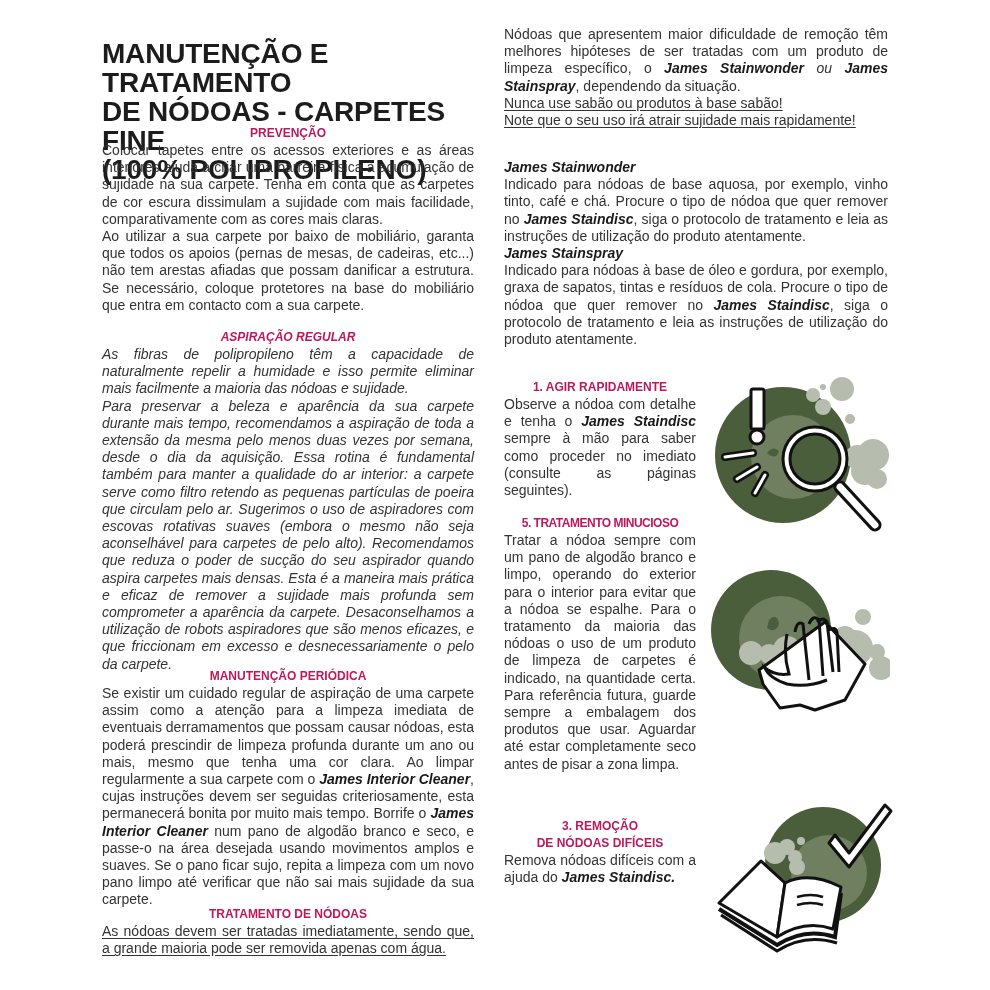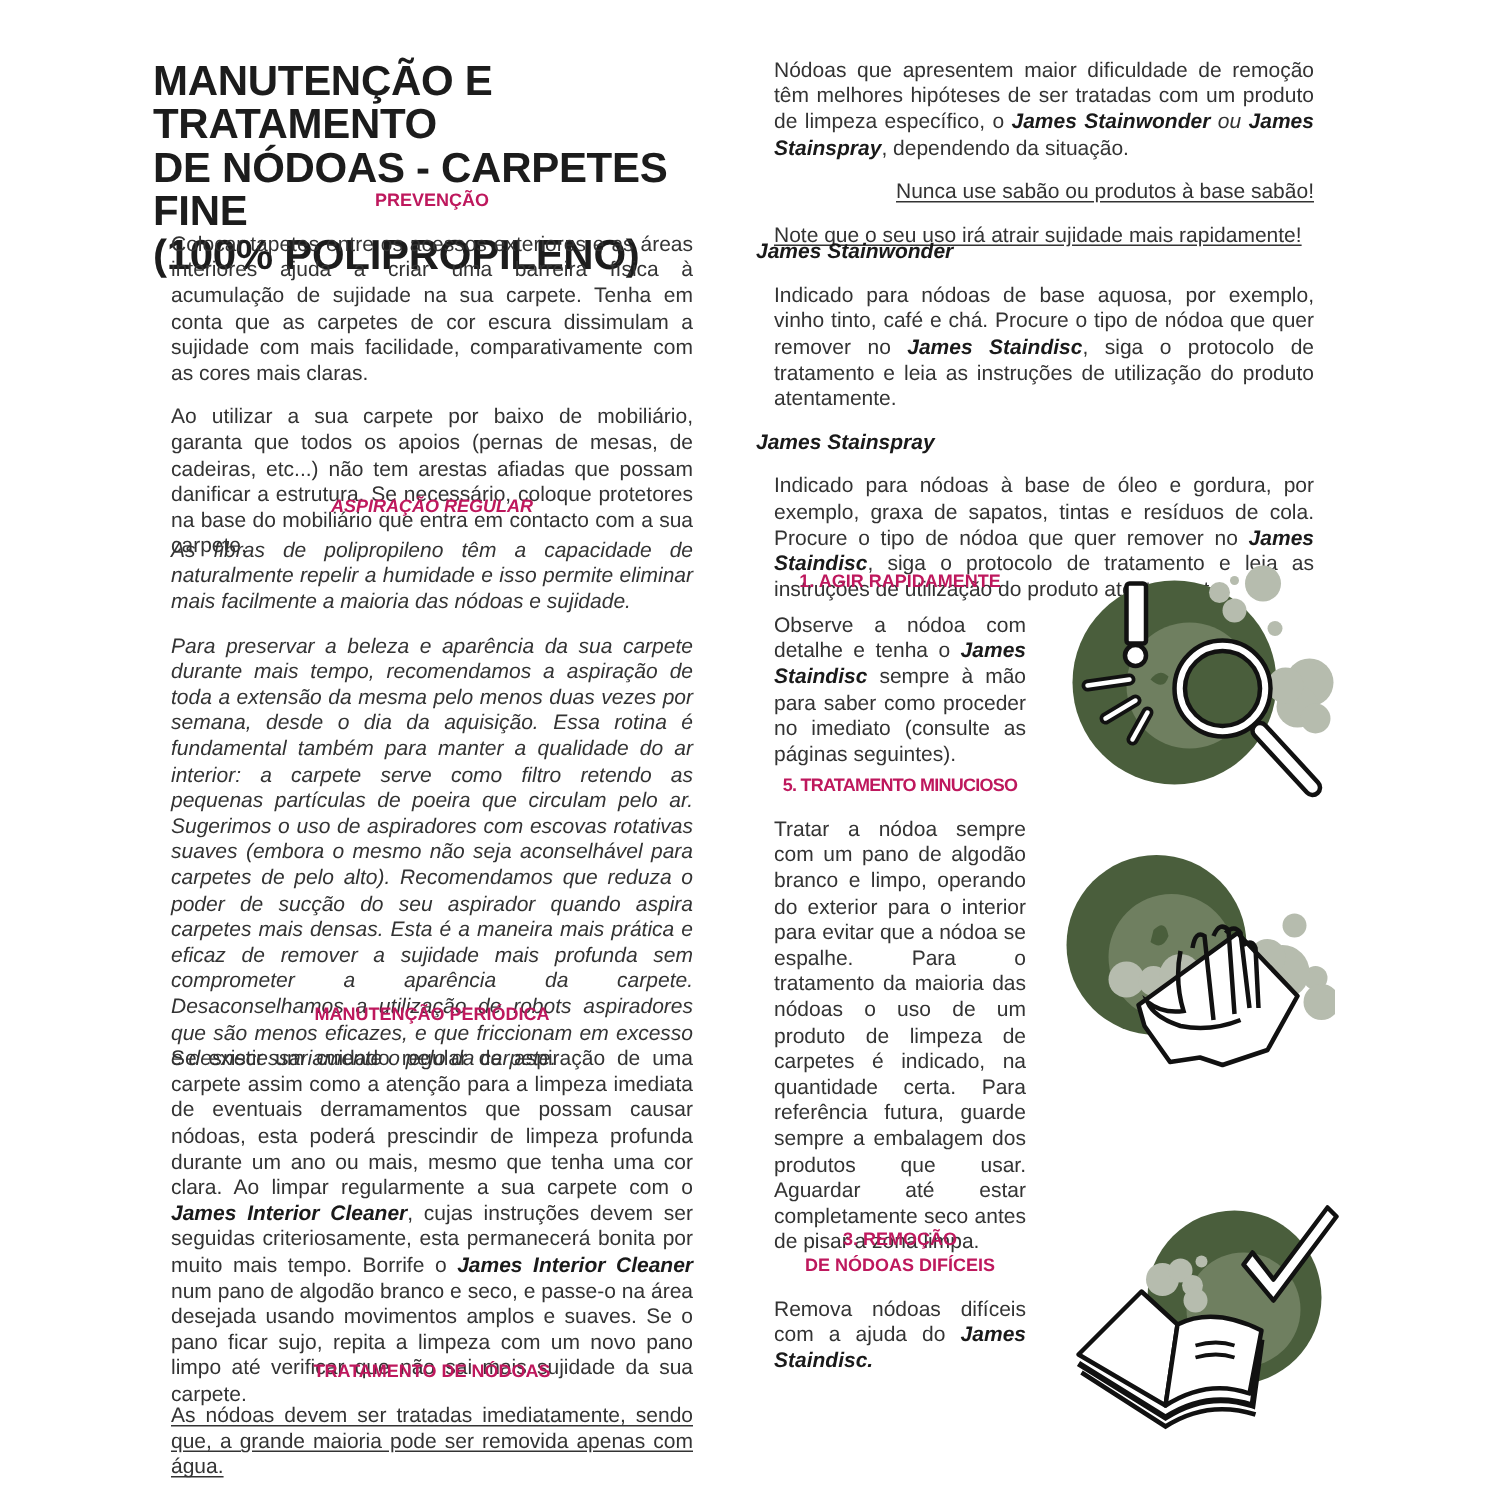--- a/index.html
+++ b/index.html
@@ -11,21 +11,21 @@
   .title {
     position: absolute; top: 39px; left: 102px; width: 380px;
     font-size: 28px; font-weight: bold; line-height: 29px; color: #1c1c1c;
     letter-spacing: -0.2px; margin: 0;
   }
   .sec { position: absolute; }
   .h {
     font-size: 12px; font-weight: bold; color: #be185d; line-height: 17px; margin: 0; text-align: center;
   }
   .p {
-    font-size: 14px; line-height: 17.2px; margin: 12px; text-align: justify;
+    font-size: 14px; line-height: 17.2px; margin: 0; text-align: justify;
     color: #333;
   }
   .p b { font-style: italic; font-weight: bold; color: #1a1a1a; }
   .u { text-decoration: underline; text-underline-offset: 2px; }
   .prod { font-size: 14px; font-weight: bold; font-style: italic; line-height: 17.2px; margin: 0; color:#1a1a1a;}
   .ill { position: absolute; }
   svg { display: block; }
 </style>
 </head>
 <body>
@@ -53,21 +53,21 @@
   <p class="p"><span>Se existir um cuidado regular de aspiração de uma carpete assim como a atenção para a limpeza imediata de eventuais derramamentos que possam causar nódoas, esta poderá prescindir de limpeza profunda durante um ano ou mais, mesmo que tenha uma cor clara. Ao limpar regularmente a sua carpete com o </span><b>James Interior Cleaner</b><span>, cujas instruções devem ser seguidas criteriosamente, esta permanecerá bonita por muito mais tempo. Borrife o </span><b>James Interior Cleaner</b><span> num pano de algodão branco e seco, e passe-o na área desejada usando movimentos amplos e suaves. Se o pano ficar sujo, repita a limpeza com um novo pano limpo até verificar que não sai mais sujidade da sua carpete.</span></p>
 </div>
 
 <div class="sec" style="top:906px; left:102px; width:372px;">
   <p class="h">TRATAMENTO DE NÓDOAS</p>
   <p class="p u">As nódoas devem ser tratadas imediatamente, sendo que, a grande maioria pode ser removida apenas com água.</p>
 </div>
 
 <div class="sec" style="top:26px; left:504px; width:384px;">
   <p class="p"><span>Nódoas que apresentem maior dificuldade de remoção têm melhores hipóteses de ser tratadas com um produto de limpeza específico, o </span><b>James Stainwonder</b><i> ou </i><b>James Stainspray</b><span>, dependendo da situação.</span></p>
-  <p class="p u" style="text-align:right">Nunca use sabão ou produtos à base sabão!</p>
+  <p class="p u" style="text-align:left">Nunca use sabão ou produtos à base sabão!</p>
   <p class="p u" style="text-align:left">Note que o seu uso irá atrair sujidade mais rapidamente!</p>
 </div>
 
 <div class="sec" style="top:159px; left:504px; width:384px;">
   <p class="prod">James Stainwonder</p>
   <p class="p"><span>Indicado para nódoas de base aquosa, por exemplo, vinho tinto, café e chá. Procure o tipo de nódoa que quer remover no </span><b>James Staindisc</b><span>, siga o protocolo de tratamento e leia as instruções de utilização do produto atentamente.</span></p>
   <p class="prod">James Stainspray</p>
   <p class="p"><span>Indicado para nódoas à base de óleo e gordura, por exemplo, graxa de sapatos, tintas e resíduos de cola. Procure o tipo de nódoa que quer remover no </span><b>James Staindisc</b><span>, siga o protocolo de tratamento e leia as instruções de utilização do produto atentamente.</span></p>
 </div>
 

